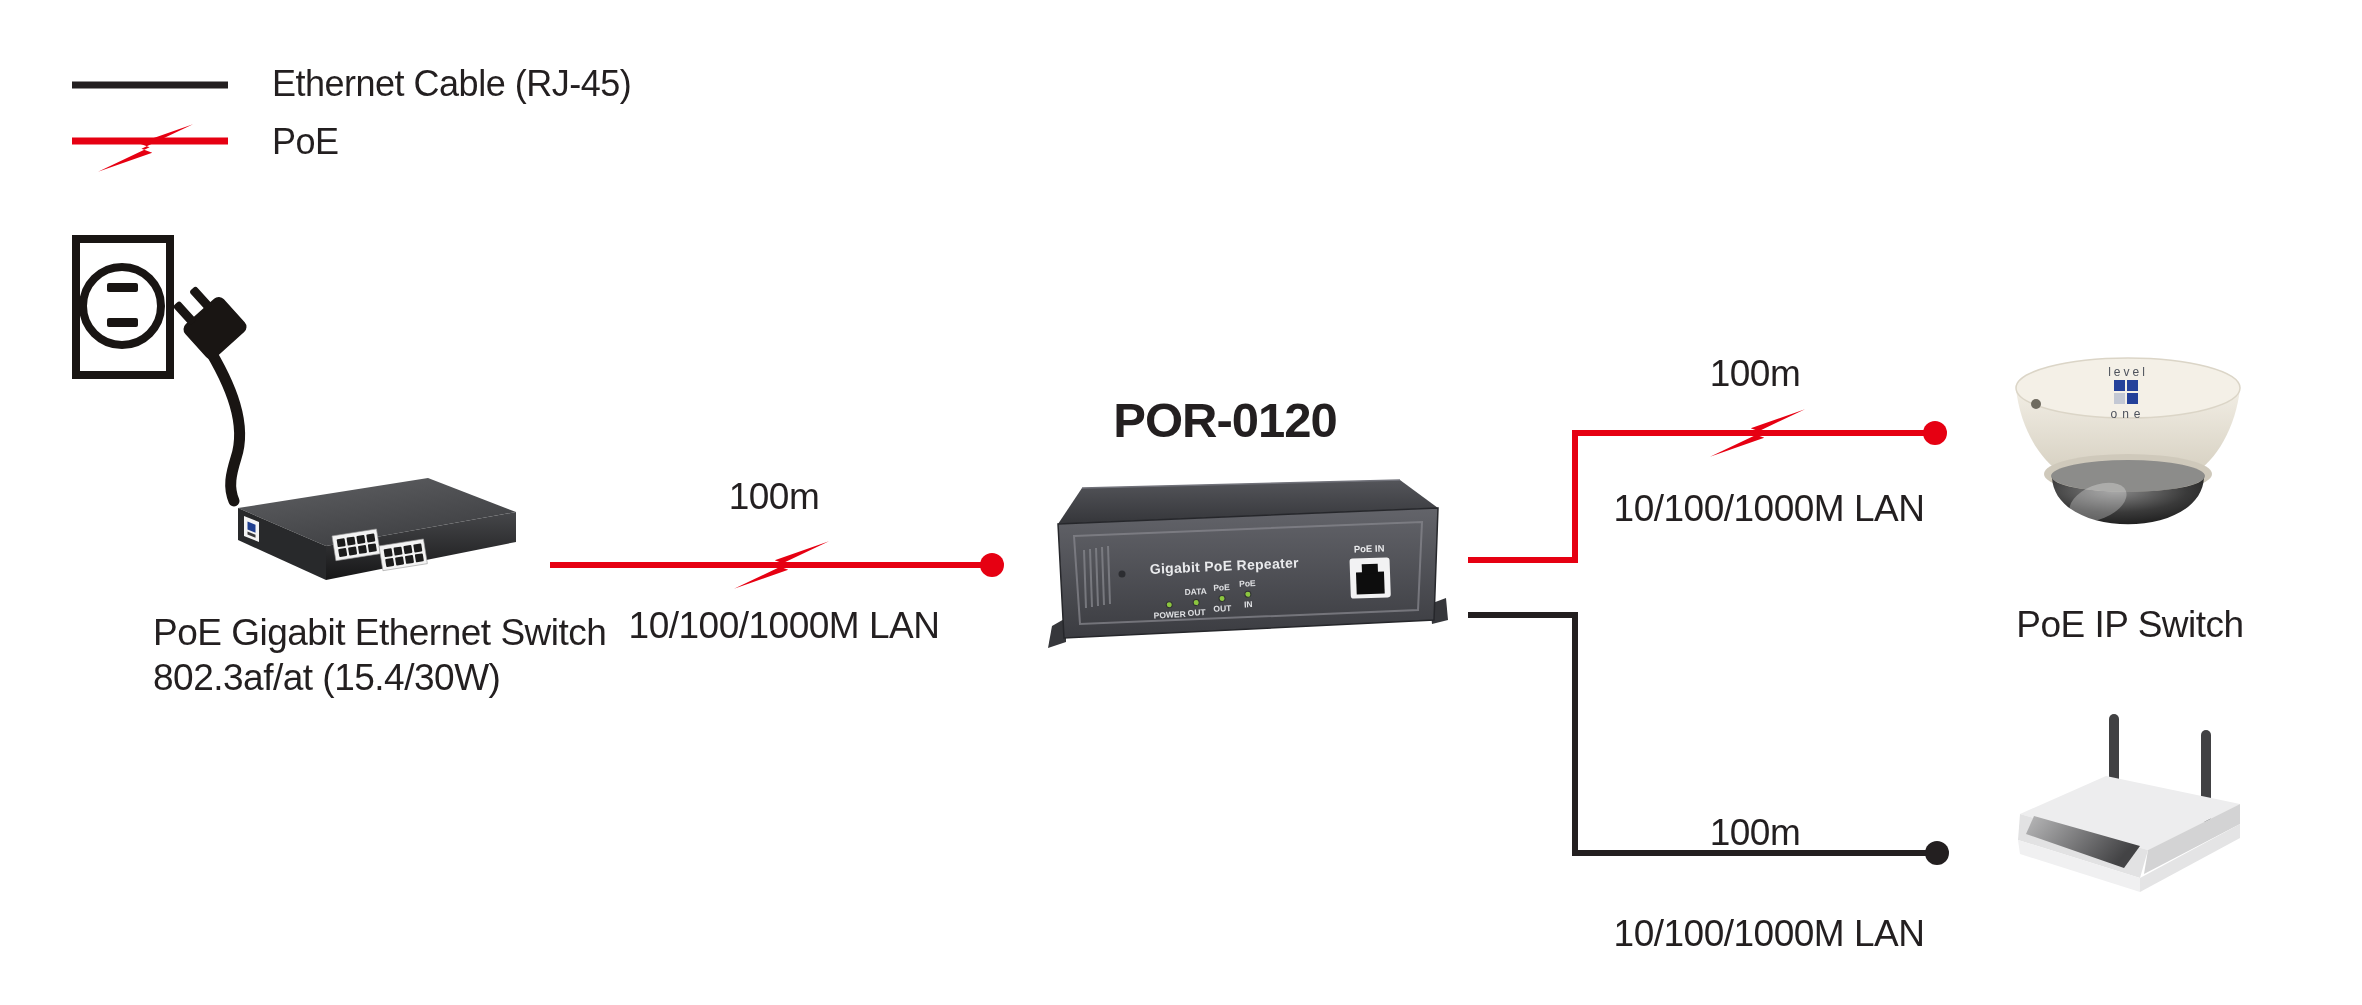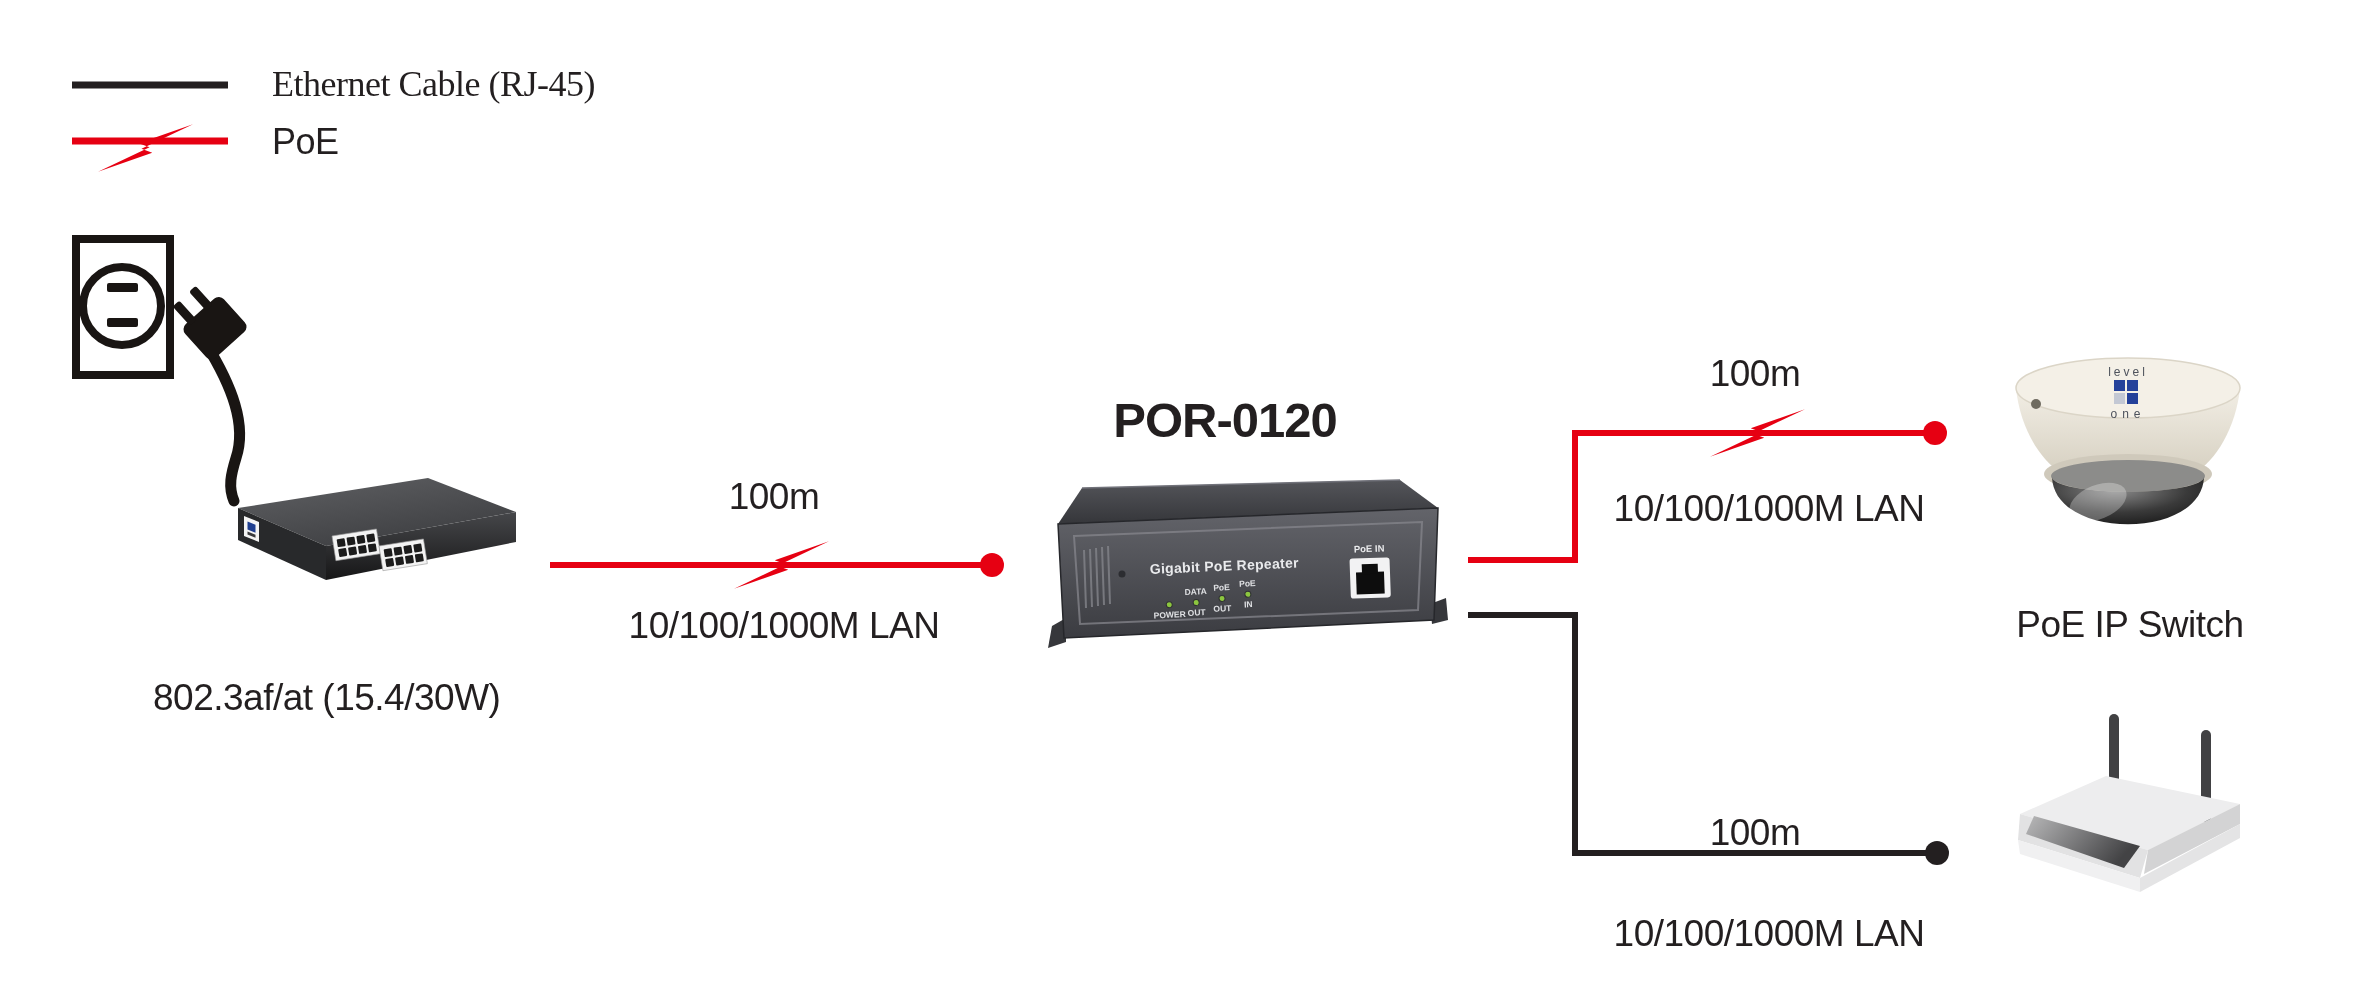--- a/index.html
+++ b/index.html
@@ -210,24 +210,25 @@
     <rect x="101" y="2" width="10" height="92" rx="5" fill="#414143"></rect>
     <rect x="193" y="18" width="10" height="92" rx="5" fill="#414143"></rect>
     <polygon points="12,102 98,64 232,92 140,138" fill="#ededee"></polygon>
     <polygon points="12,102 140,138 132,166 10,128" fill="#e2e2e3"></polygon>
     <polygon points="26,104 132,134 116,156 18,122" fill="url(#apPanel)"></polygon>
     <polygon points="140,138 232,92 232,112 136,162" fill="#d3d3d4"></polygon>
     <polygon points="10,128 132,166 132,180 12,142" fill="#f0f0f1"></polygon>
     <polygon points="132,166 232,112 232,126 132,180" fill="#e4e4e5"></polygon>
   </svg>
 
-  <div class="lbl left" style="left:272px;top:84px;font-size:36px;font-family:Liberation Serif, serif;">Ethernet Cable (RJ-45)</div>
+  <div class="lbl left" style="left:272px;top:84px;font-size:36px;">Ethernet Cable (RJ-45)</div>
   <div class="lbl left" style="left:272px;top:142px;font-size:36px;">PoE</div>
 
-  <div class="lbl left" style="left:153px;top:678px;margin-top:20px;">802.3af/at (15.4/30W)</div>
+  <div class="lbl left" style="left:153px;top:633px;">PoE Gigabit Ethernet Switch</div>
+  <div class="lbl left" style="left:153px;top:678px;">802.3af/at (15.4/30W)</div>
 
   <div class="lbl" style="left:774px;top:497px;">100m</div>
   <div class="lbl" style="left:784px;top:626px;">10/100/1000M LAN</div>
 
   <div class="lbl model" style="left:1225px;top:420px;">POR-0120</div>
 
   <div class="lbl" style="left:1755px;top:374px;">100m</div>
   <div class="lbl" style="left:1769px;top:509px;">10/100/1000M LAN</div>
 
   <div class="lbl" style="left:1755px;top:833px;">100m</div>

